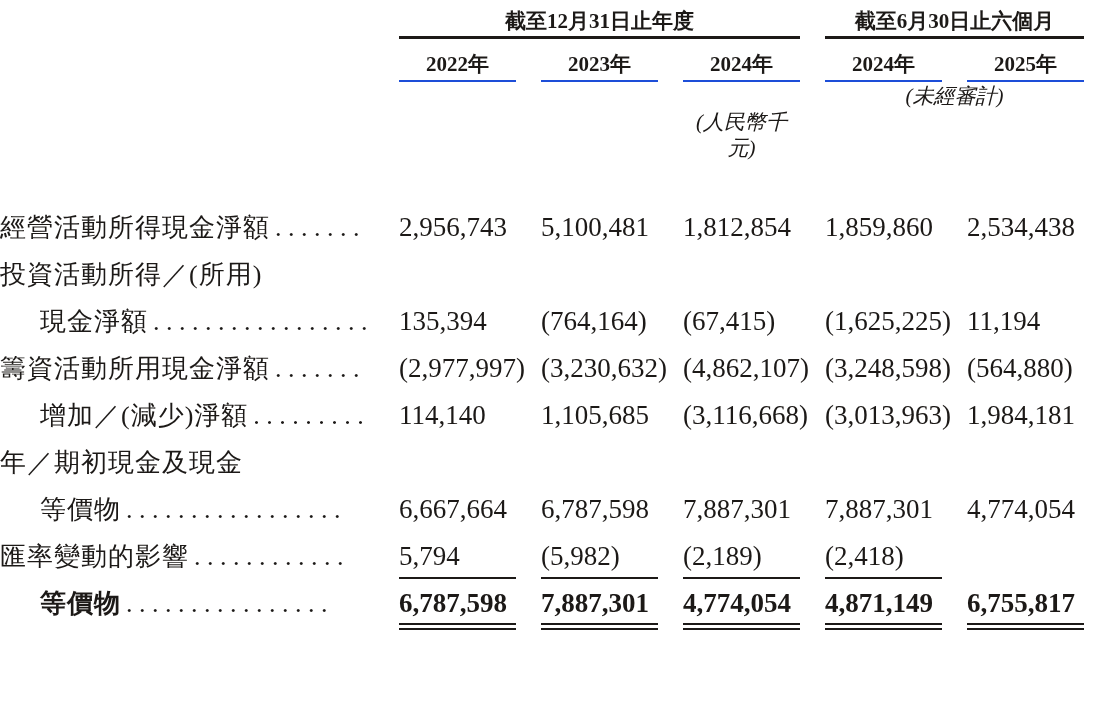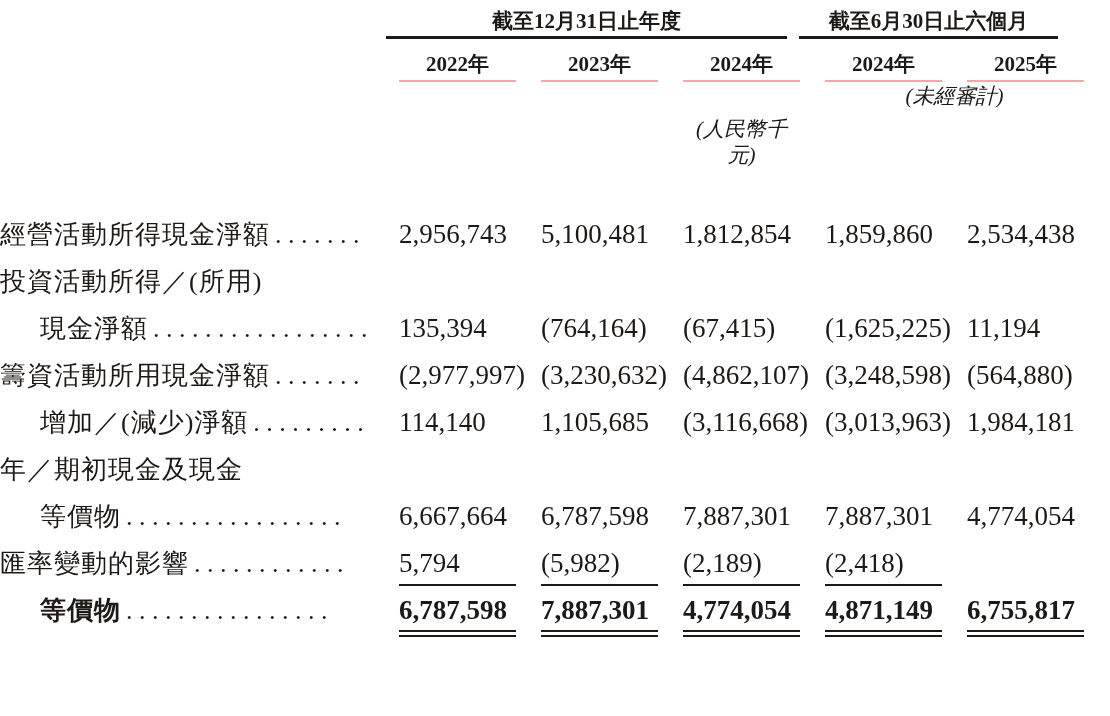--- a/index.html
+++ b/index.html
@@ -3,34 +3,34 @@
 <meta charset="utf-8">
 <style>
   html, body { margin:0; padding:0; background:#ffffff; }
   body {
     width:1110px; height:716px; overflow:hidden;
     font-family:"Liberation Serif","DejaVu Serif",serif;
     color:#1c1917;
   }
   .page { padding-top:8px; width:1110px; }
 
-  .grid3 { display:grid; grid-template-columns:374px 401px 259px; column-gap:12px; }
+  .grid3 { display:grid; grid-template-columns:374px 401px 259px; column-gap:25px; }
   .grid6 { display:grid; grid-template-columns:374px 117px 117px 117px 117px 117px; column-gap:25px; }
 
   .g {
     text-align:center; font-weight:700; font-size:21px; line-height:26px;
     padding-bottom:2px; border-bottom:3px solid #1c1917; white-space:nowrap;
   }
   .years { margin-top:14px; }
   .y {
     text-align:center; font-weight:700; font-size:21px; line-height:22px;
-    padding-bottom:5px; border-bottom:2px solid #fca5a5;
+    padding-bottom:5px; border-bottom:2px solid #1d4ed8;
   }
   .notes  { margin-top:1px; }
-  .notes2 { margin-top:7px; }
+  .notes2 { }
   .note { font-style:italic; font-size:21px; line-height:26px; text-align:center; }
   .note-unaudited { grid-column:5 / 7; }
   .note-currency  { grid-column:4 / 5; }
 
   #tbody { margin-top:41px; }
   .row { height:47px; box-sizing:border-box; padding-top:8px; align-items:baseline; }
   .label {
     display:flex; align-items:baseline; white-space:nowrap; overflow:hidden;
     font-size:26px; padding-left:0; box-sizing:border-box;
   }

